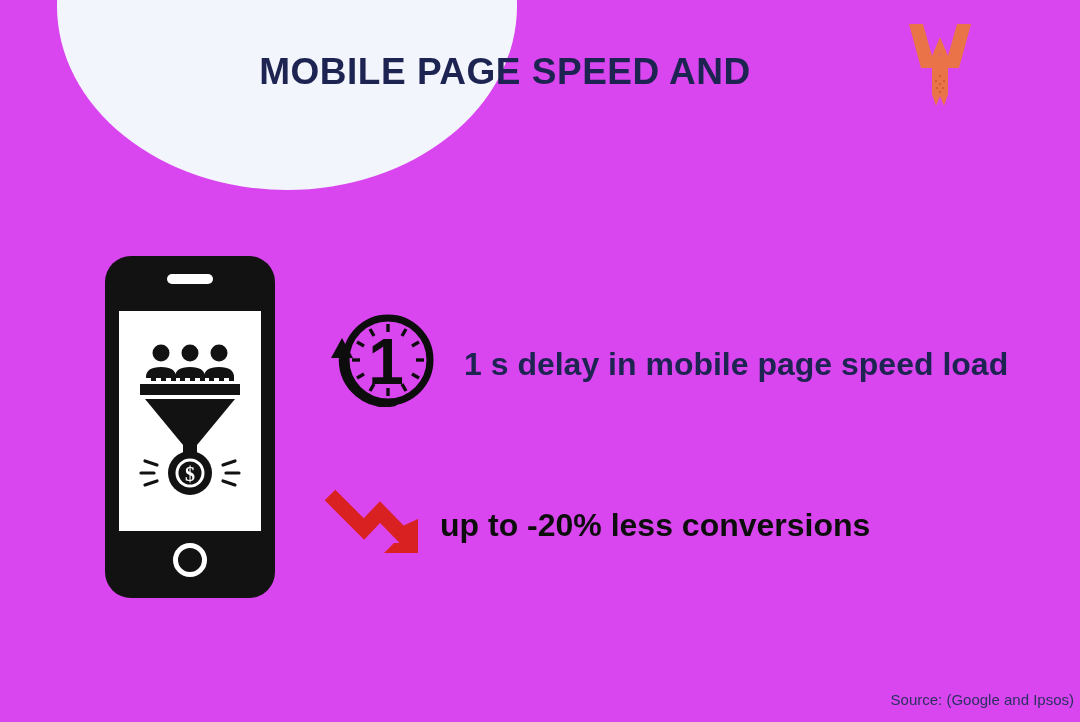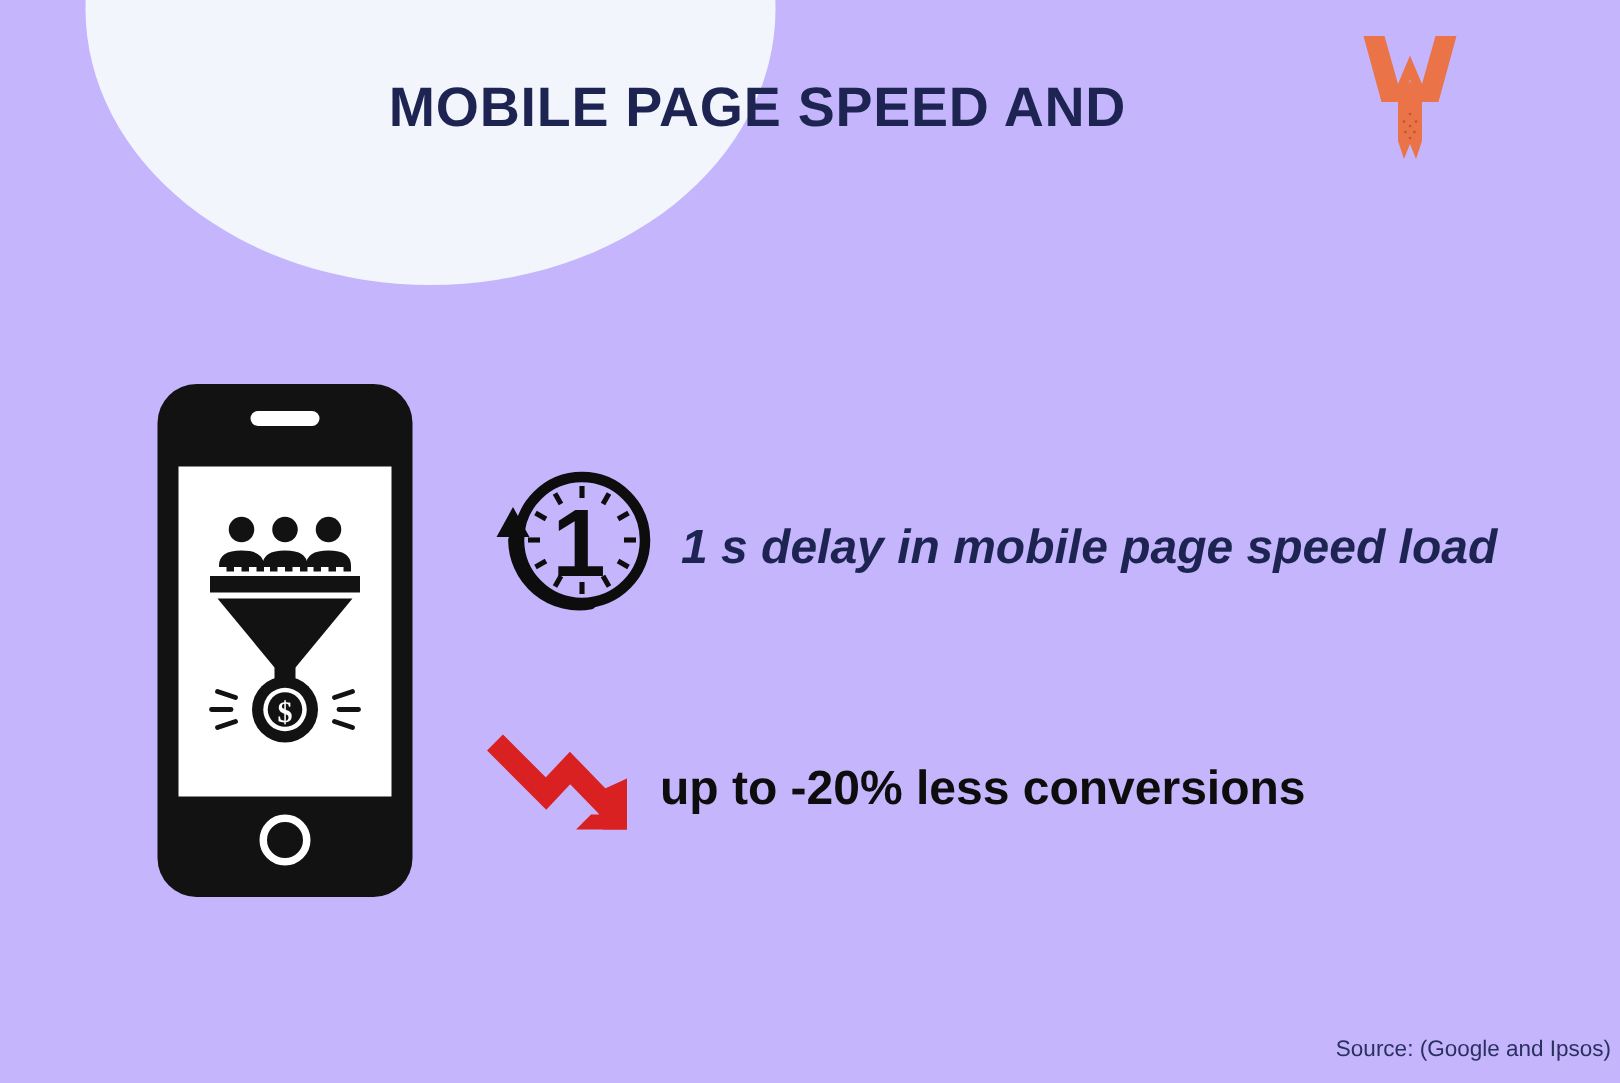--- a/index.html
+++ b/index.html
@@ -8,21 +8,21 @@
     padding: 0;
     background: #ffffff;
   }
   body {
     font-family: "Liberation Sans", sans-serif;
   }
   #canvas {
     position: relative;
     width: 1080px;
     height: 722px;
-    background: #c4b5fd;
+    background: #d946ef;
     overflow: hidden;
   }
 
   
   .bg-blob {
     position: absolute;
     left: 57px;
     top: -178px;
     width: 460px;
     height: 368px;
@@ -120,21 +120,21 @@
     justify-content: center;
   }
   .stat-icon.clock { width: 120px; height: 112px; }
   .stat-icon.arrow { width: 122px; height: 80px; }
 
   .stat-text {
     font-weight: bold;
     font-size: 32px;
     white-space: nowrap;
   }
-  .stat-text.navy  { color: #1d2452; margin-left: 14px; font-style: italic; }
+  .stat-text.navy  { color: #1d2452; margin-left: 24px; }
   .stat-text.black { color: #0d0d0d; }
 
   
   .source {
     position: absolute;
     right: 6px;
     bottom: 14px;
     color: #2a3060;
     font-size: 15px;
   }

